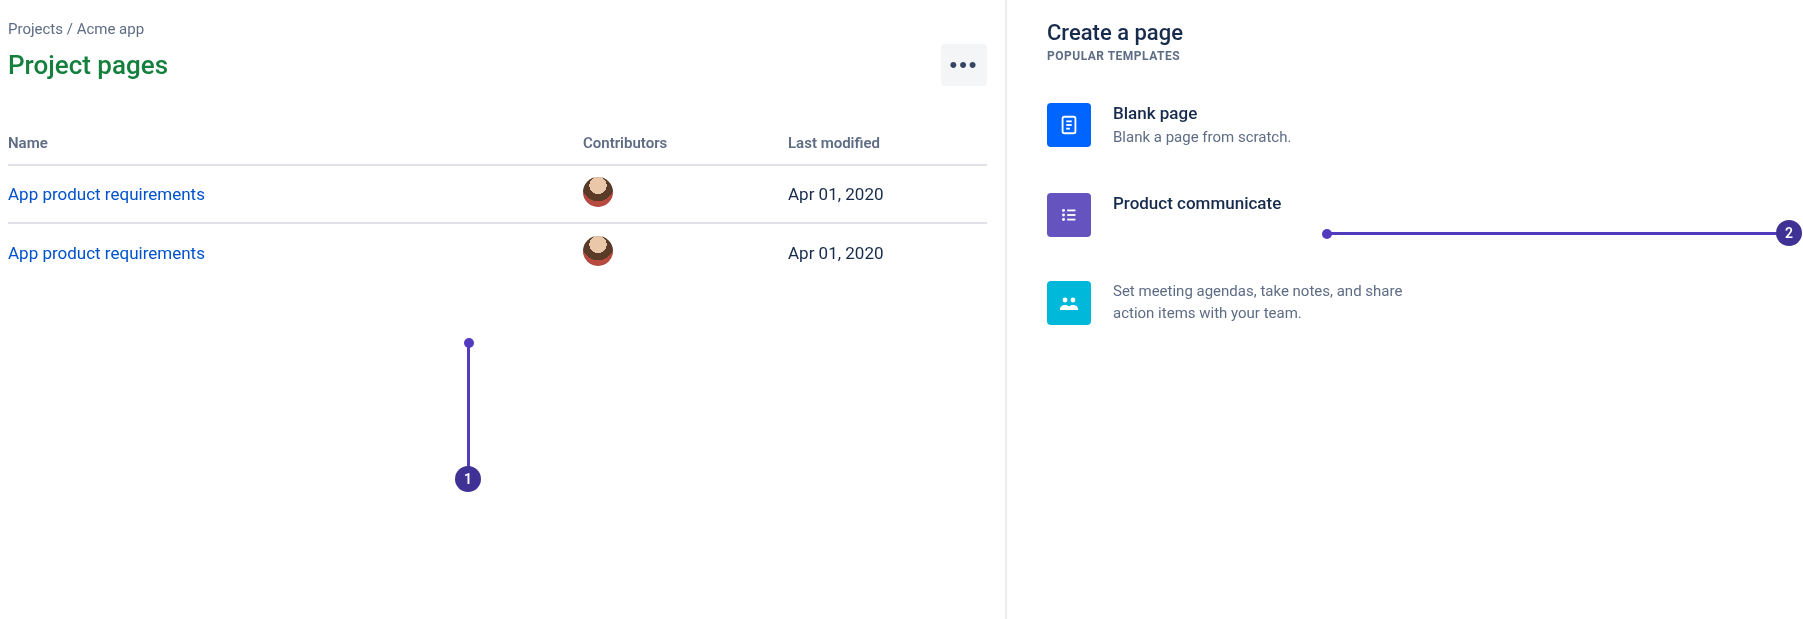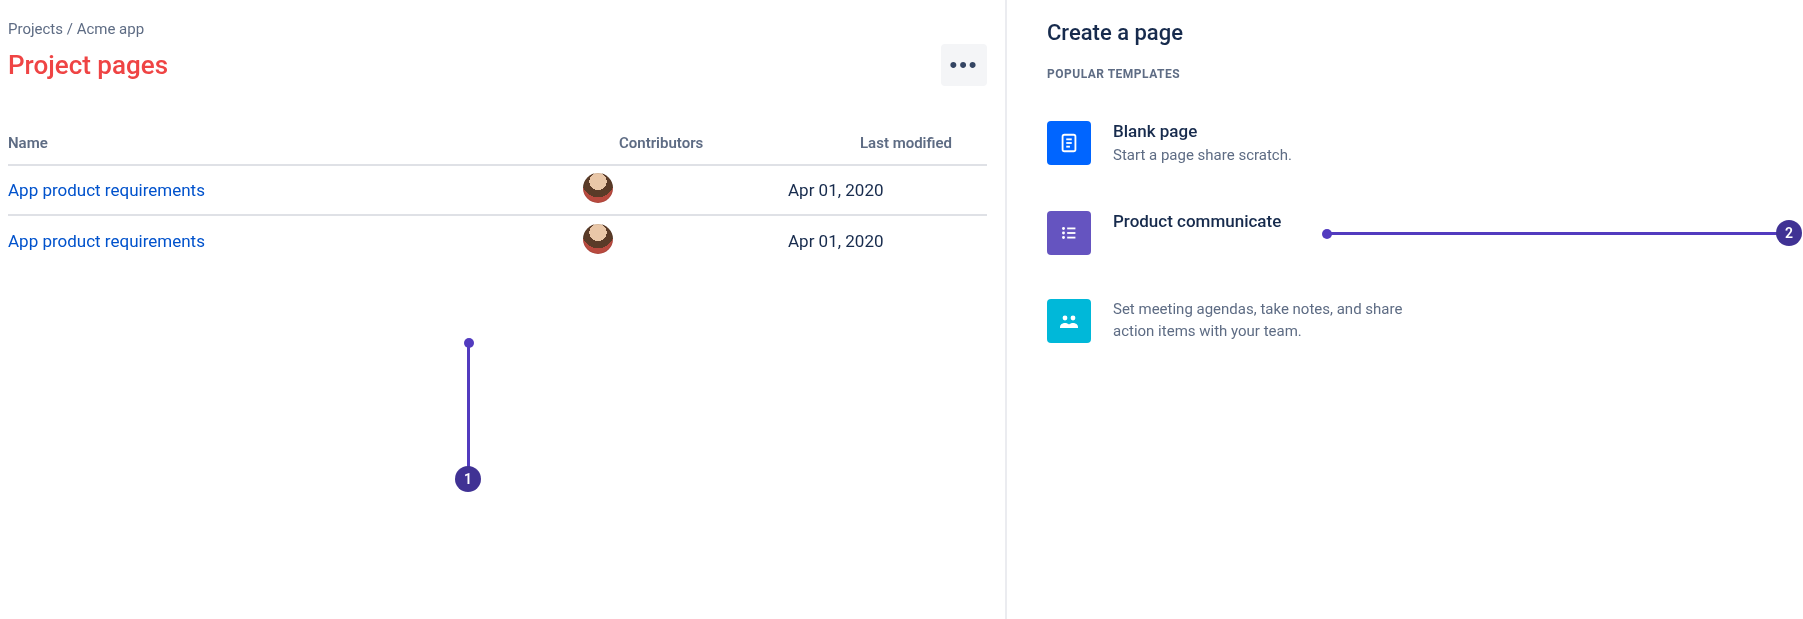--- a/index.html
+++ b/index.html
@@ -31,21 +31,21 @@
   .breadcrumbs a { color: #5E6C84; text-decoration: none; }
   .header-row {
     display: flex;
     justify-content: space-between;
     align-items: center;
     margin-bottom: 48px;
   }
   h1 {
     font-size: 26px;
     font-weight: 500;
-    color: #ef4444;
+    color: #15803d;
   }
   .more-btn {
     width: 46px;
     height: 42px;
     background: #F4F5F7;
     border-radius: 4px;
     border: none;
     cursor: pointer;
     font-size: 22px;
     color: #344563;
@@ -54,29 +54,28 @@
     align-items: center;
     justify-content: center;
   }
   .col-headers {
     display: flex;
     font-size: 15px;
     color: #5E6C84;
     font-weight: 600;
     padding-bottom: 12px;
     border-bottom: 2px solid #DFE1E6;
-    gap: 36px;
   }
   .col-name { flex: 0 0 575px; }
   .col-contrib { flex: 0 0 205px; }
   .col-mod { flex: 1; }
   .row {
     display: flex;
     align-items: center;
-    height: 50px;
+    height: 58px;
     border-bottom: 2px solid #DFE1E6;
   }
   .row:last-child { border-bottom: none; }
   .row .name a {
     color: #0052CC;
     font-size: 17px;
     text-decoration: none;
   }
   .avatar {
     width: 30px; height: 30px; border-radius: 50%;
@@ -84,21 +83,21 @@
     display: inline-block;
     box-shadow: inset 0 0 0 1px rgba(0,0,0,.08);
   }
   .row .mod { font-size: 17px; color: #172B4D; }
 
   
   .sidebar h2 {
     font-size: 22px;
     font-weight: 500;
     color: #172B4D;
-    margin-bottom: 22px;
+    margin-bottom: 4px;
   }
   .subhead {
     font-size: 12px;
     font-weight: 700;
     letter-spacing: .5px;
     color: #5E6C84;
     margin-bottom: 40px;
   }
   .tmpl {
     display: flex;
@@ -195,21 +194,21 @@
       <div class="tmpl-icon blank">
         <svg width="22" height="22" viewBox="0 0 24 24" fill="none">
             <rect x="5" y="3" width="14" height="18" rx="2" stroke="#fff" stroke-width="2"></rect>
             <line x1="9" y1="8" x2="15" y2="8" stroke="#fff" stroke-width="2"></line>
             <line x1="9" y1="12" x2="15" y2="12" stroke="#fff" stroke-width="2"></line>
             <line x1="9" y1="16" x2="13" y2="16" stroke="#fff" stroke-width="2"></line>
           </svg>
       </div>
       <div>
         <div class="tmpl-title">Blank page</div>
-        <div class="tmpl-desc">Start a page share scratch.</div>
+        <div class="tmpl-desc">Blank a page from scratch.</div>
       </div>
     </div>
 
     <div class="tmpl">
       <div class="tmpl-icon preq">
         <svg width="22" height="22" viewBox="0 0 24 24" fill="none">
             <circle cx="6" cy="7" r="1.6" fill="#fff"></circle>
             <circle cx="6" cy="12" r="1.6" fill="#fff"></circle>
             <circle cx="6" cy="17" r="1.6" fill="#fff"></circle>
             <line x1="10" y1="7" x2="19" y2="7" stroke="#fff" stroke-width="2"></line>

